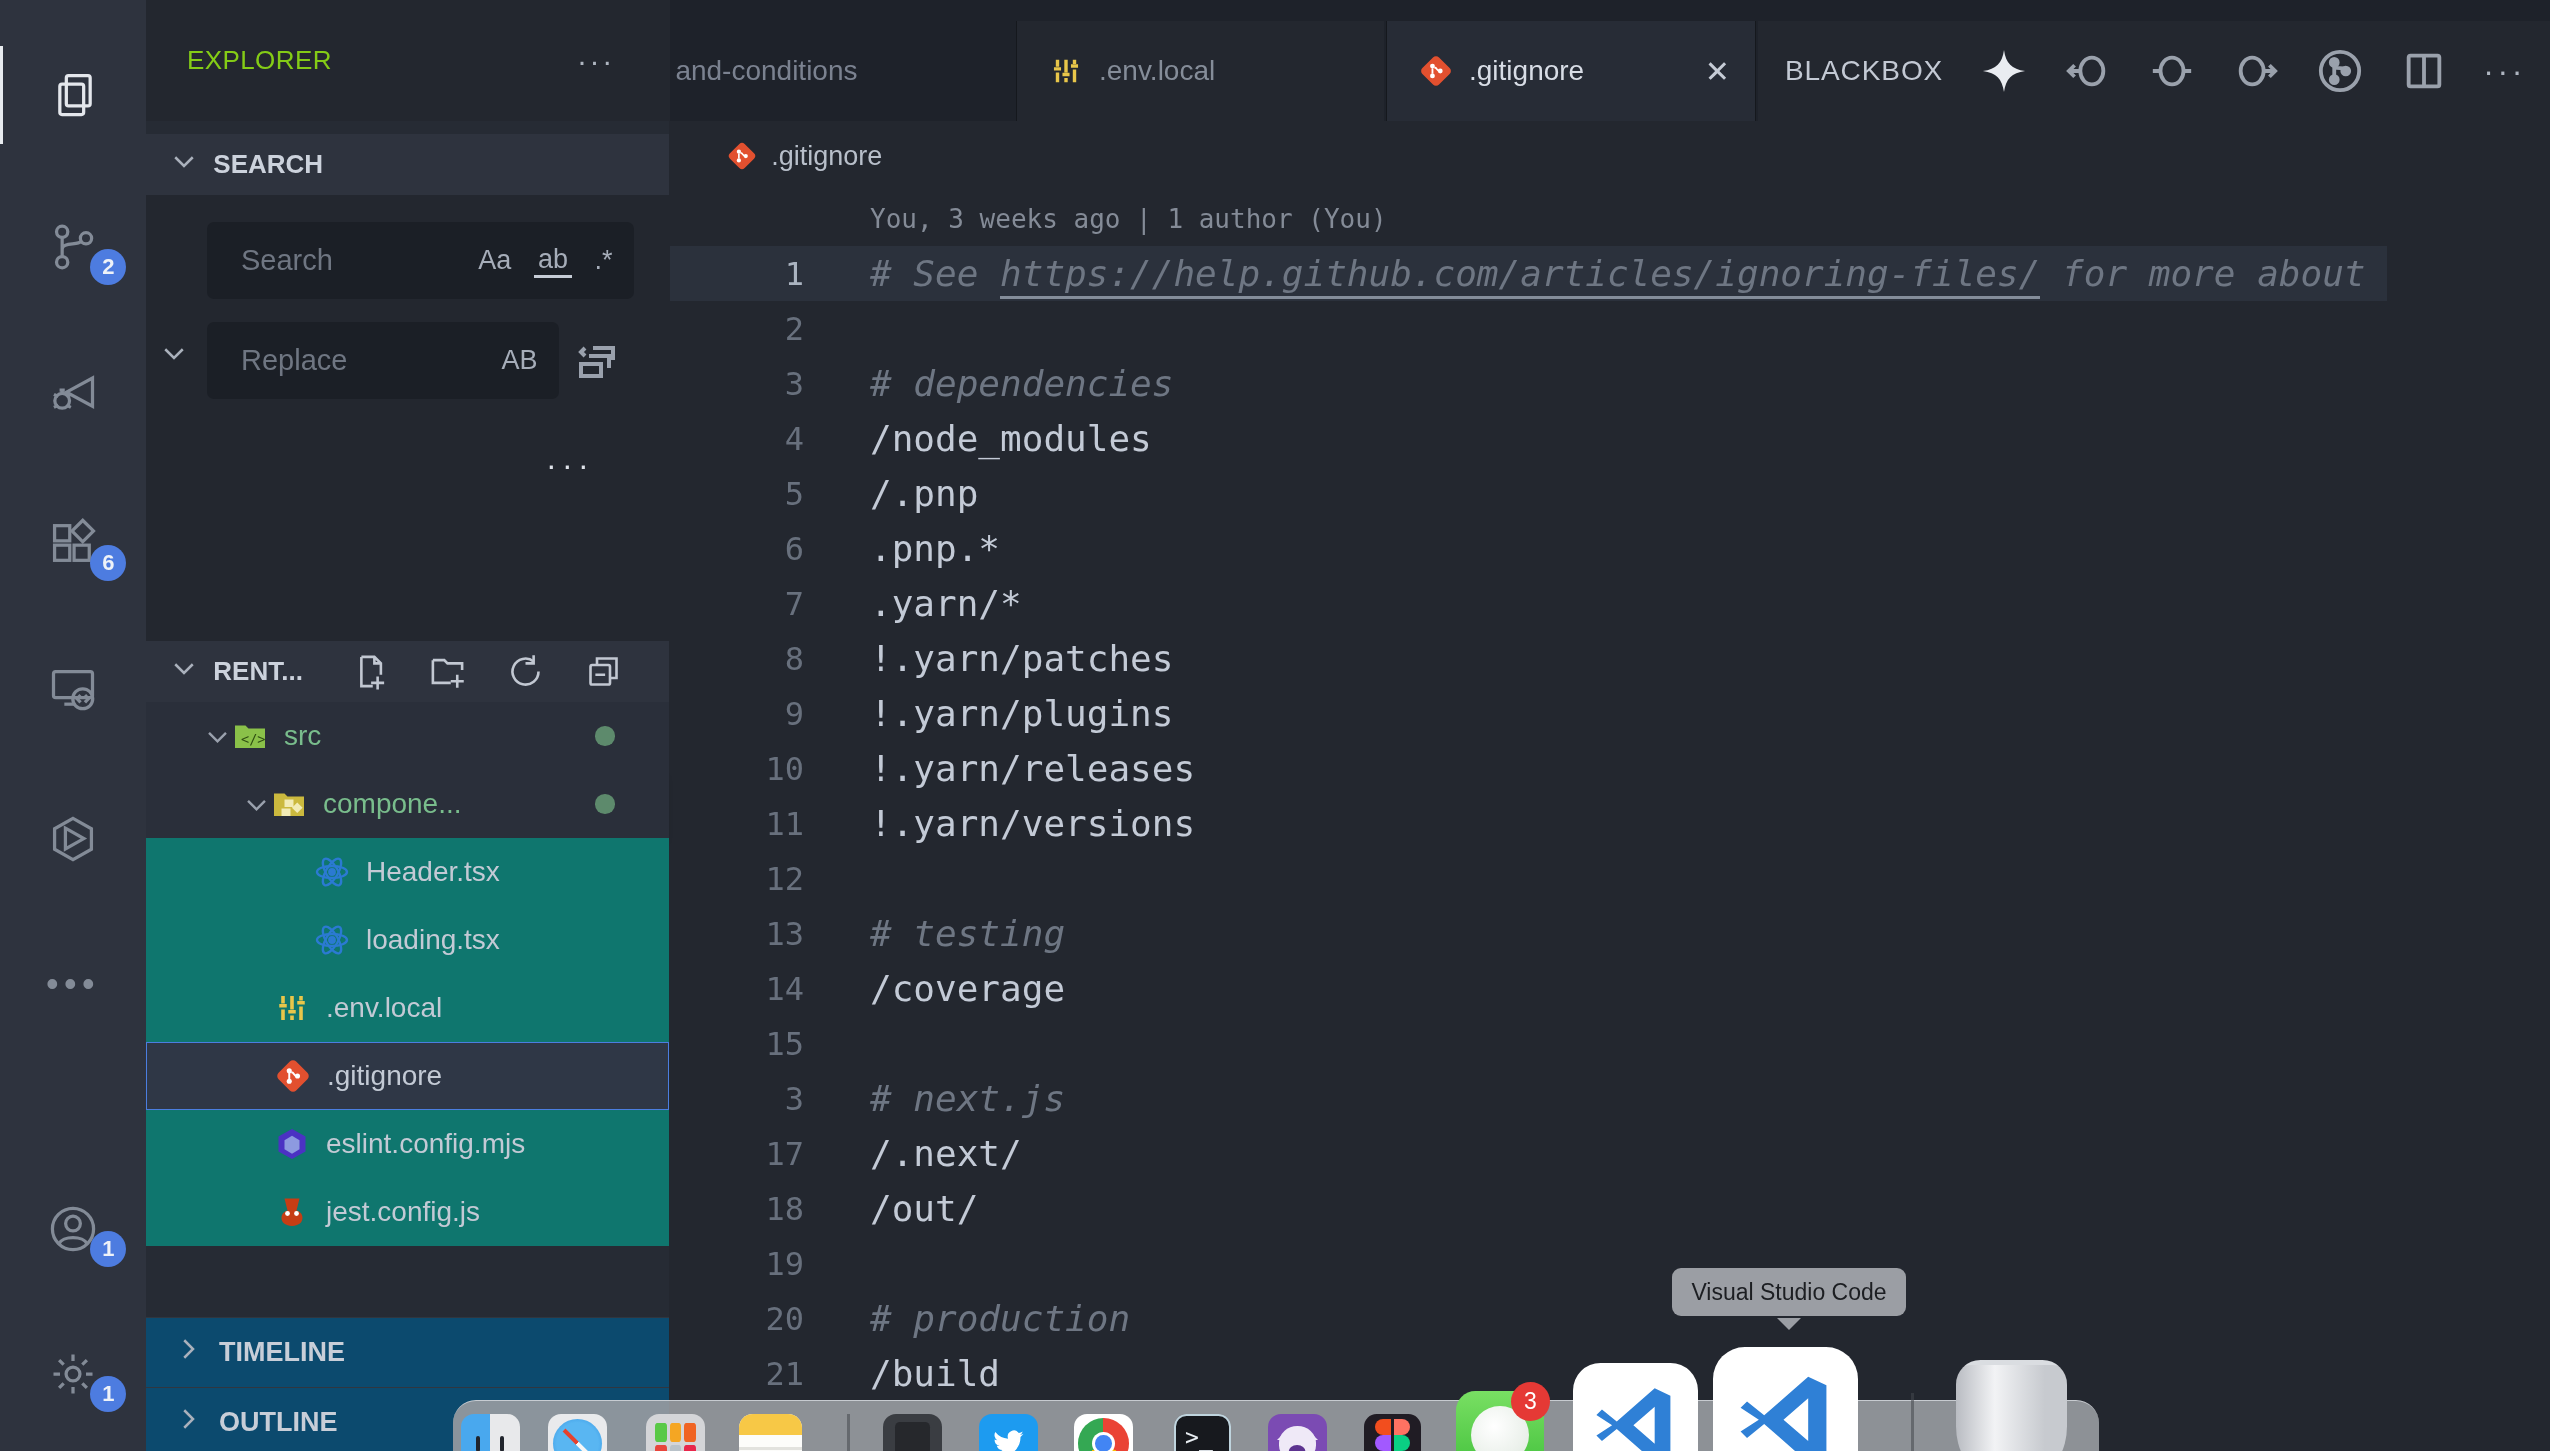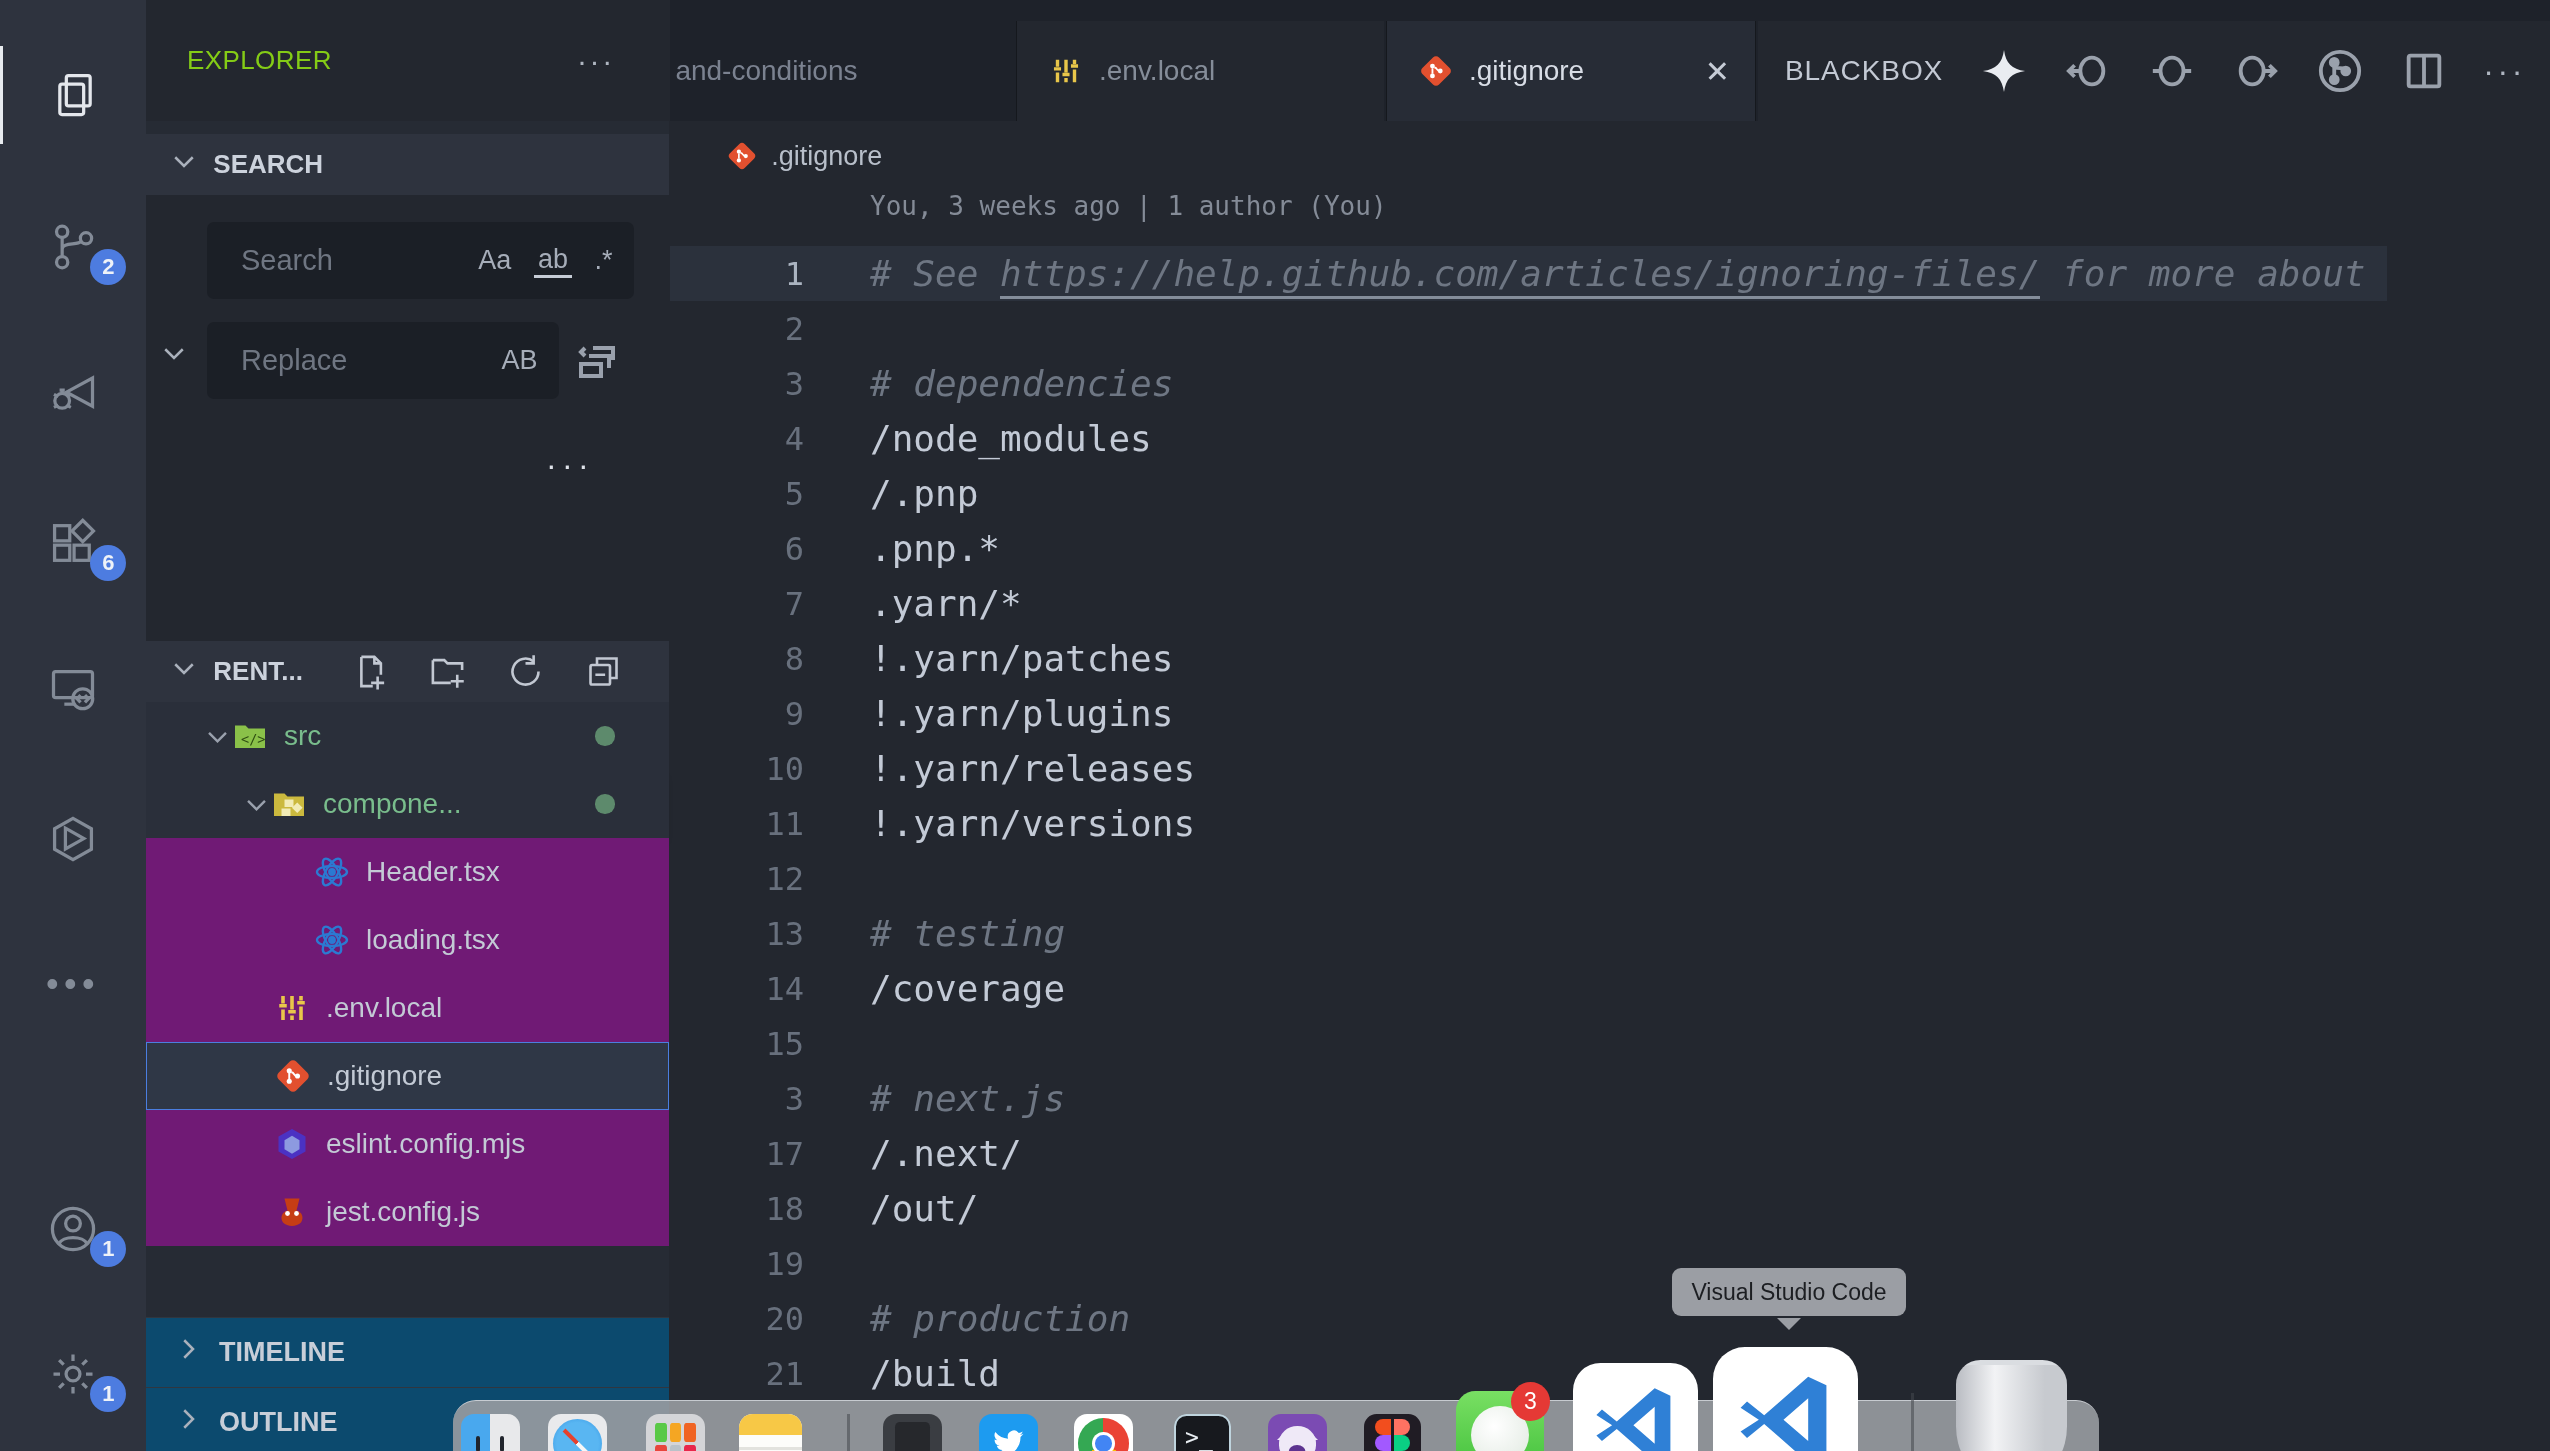--- a/index.html
+++ b/index.html
@@ -49,21 +49,21 @@
   #replace-all-icon { position:absolute; left:427px; top:141px; color:#9aa1ad; }
   #replace-all-icon svg { width:48px; height:48px; stroke:#9aa1ad; fill:none; stroke-width:2; }
   #search-more { position:absolute; left:400px; top:252px; color:#dfe3ea; font-size:32px; letter-spacing:5.4px; }
 
   #files-head { top:641px; }
   #files-head .actions { position:absolute; right:46px; display:flex; gap:39px; }
   #files-head .actions svg { width:39px; height:39px; stroke:#c2c8d2; fill:none; stroke-width:1.6; }
 
   #tree { position:absolute; left:0; top:702px; width:100%; }
   .trow { position:relative; width:100%; height:68px; display:flex; align-items:center;
-    font-size:28px; color:#c3cad5; background:#701a75; }
+    font-size:28px; color:#c3cad5; background:#0f766e; }
   .trow.sticky { background:#2a2f3a; }
   .trow.sticky-last { box-shadow:0 5.4px 7.1px -3.6px rgba(0,0,0,.45); }
   .trow .chev { display:flex; }
   .trow .ficon { width:36px; height:36px; margin-right:16px; flex:0 0 auto; position:relative; }
   .trow.green { color:#79bd8c; }
   .trow.selected { background:#2f3746; border:1.8px solid #4b7ee0; }
   .gdot { position:absolute; right:54px; width:19.6px; height:19.6px; border-radius:50%; background:#5d8a6c; }
   #bottom-heads { position:absolute; left:0; bottom:-5.4px; width:100%; }
   .foot-head { width:100%; height:70px; display:flex; align-items:center; background:#0c4a6e;
     font-weight:bold; font-size:27px; color:#c8ced8; border-top:1.8px solid #30363f; }
@@ -94,21 +94,21 @@
 
   
   #code { position:absolute; top:191px; left:0; right:164px; bottom:0; overflow:hidden;
     font-family:"DejaVu Sans Mono", monospace; font-size:36px; }
   .crow { position:relative; height:55px; display:flex; align-items:center; }
   .lnum { width:134px; text-align:right; color:#68707d; font-size:32px; flex:0 0 auto; }
   .ltext { margin-left:66px; white-space:pre; color:#c3cad6; }
   .crow.comment .ltext { color:#6e7683; font-style:italic; }
   .crow.current { background:#2b313c; }
   .crow.current .lnum { color:#aab3c0; }
-  .blame { height:55px; display:flex; align-items:flex-start; }
+  .blame { height:55px; display:flex; align-items:center; }
   .blame span { margin-left:200px; font-size:26px; color:#848b97; }
   .lk { border-bottom:3.6px solid #848d9a; padding-bottom:1.8px; }
 
   
   #dock { position:absolute; left:453px; top:1400px; width:1646px; height:54px;
     background:rgba(151,154,160,.92); border-radius:23px 23px 0 0;
     border-top:1.8px solid rgba(225,228,232,.7); z-index:20; }
   .dock-app { position:absolute; border-radius:22%; overflow:hidden; z-index:21; }
   .dock-sep { position:absolute; width:2.7px; height:107px; background:rgba(70,72,78,.55); z-index:21; }
   #tooltip { position:absolute; left:1672px; top:1268px; width:234px; height:48px;

